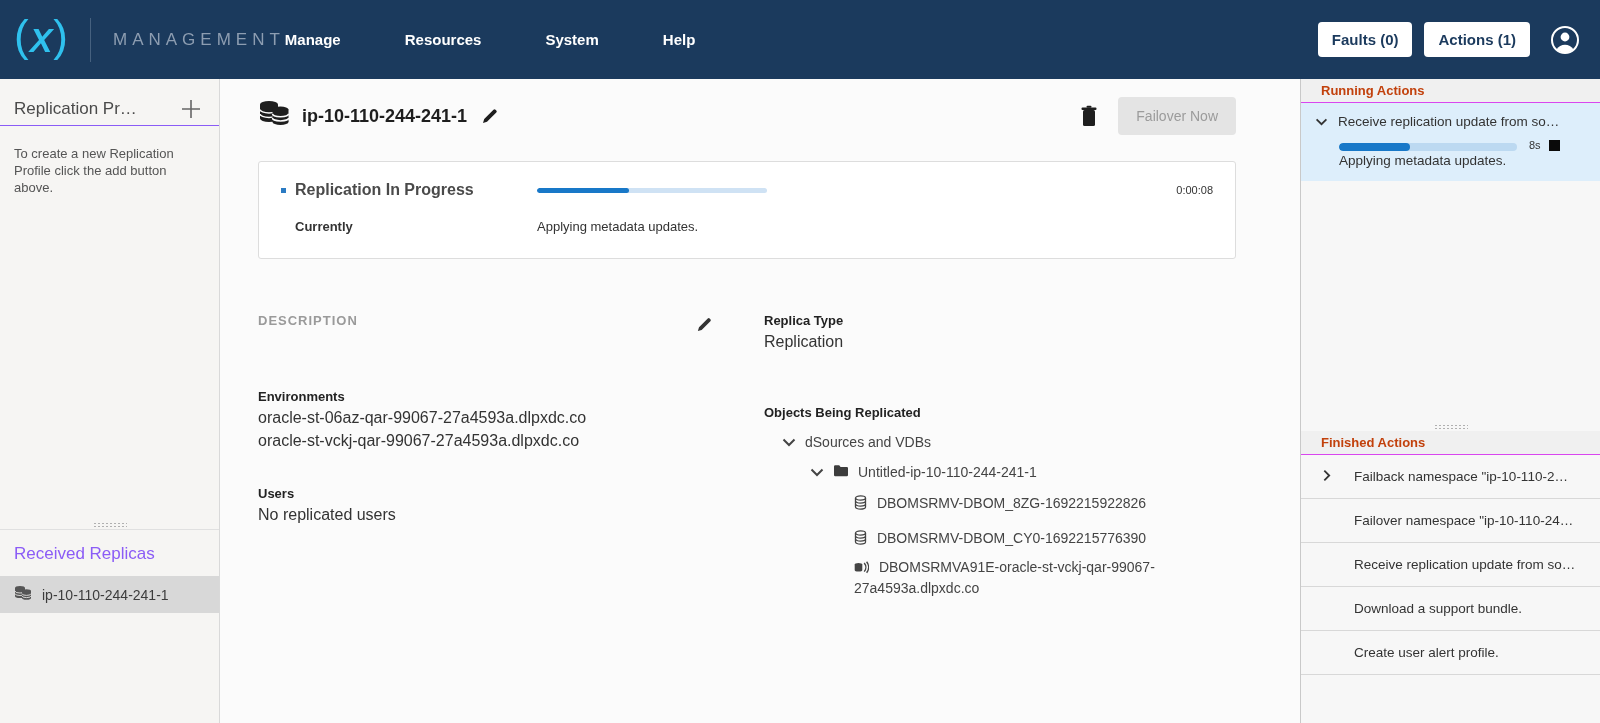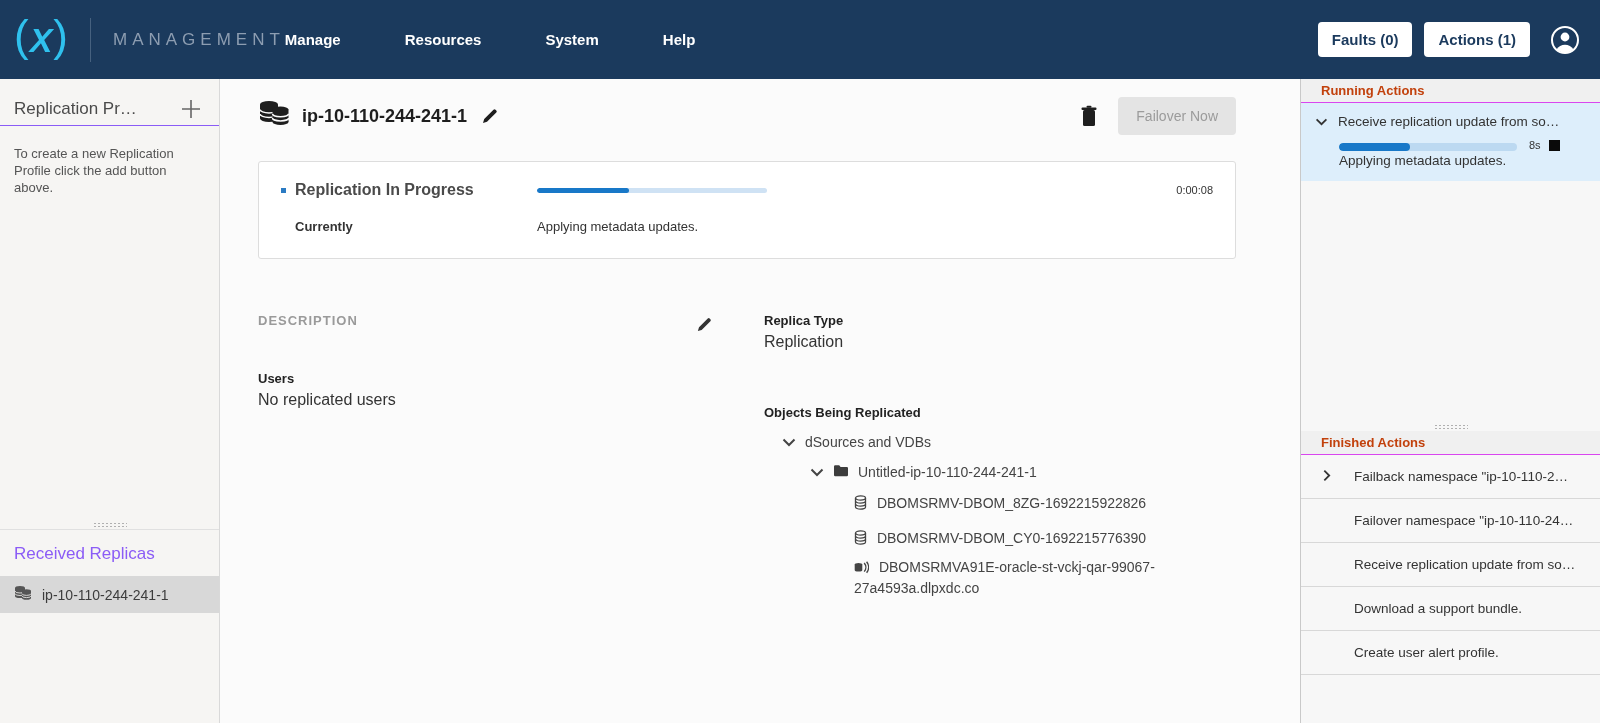--- a/index.html
+++ b/index.html
@@ -225,20 +225,25 @@
     <div class="details">
       <div class="col-left">
         <div class="desc-row">
           <span class="desc-header">DESCRIPTION</span>
           <button class="icon-btn">
             <svg width="16" height="16" viewBox="0 0 17 17">
                 <path d="M2 15 l1.2-4 L12.5 1.7 a1.4 1.4 0 0 1 2 0 l0.8 0.8 a1.4 1.4 0 0 1 0 2 L6 13.8 Z" fill="#333"></path>
               </svg>
           </button>
         </div>
+        <div class="env-block">
+          <div class="field-label">Environments</div>
+          <div class="field-line">oracle-st-06az-qar-99067-27a4593a.dlpxdc.co</div>
+          <div class="field-line">oracle-st-vckj-qar-99067-27a4593a.dlpxdc.co</div>
+        </div>
         <div class="users-block">
           <div class="field-label">Users</div>
           <div class="field-line">No replicated users</div>
         </div>
       </div>
 
       <div class="col-right">
         <div>
           <div class="field-label">Replica Type</div>
           <div class="field-line">Replication</div>

